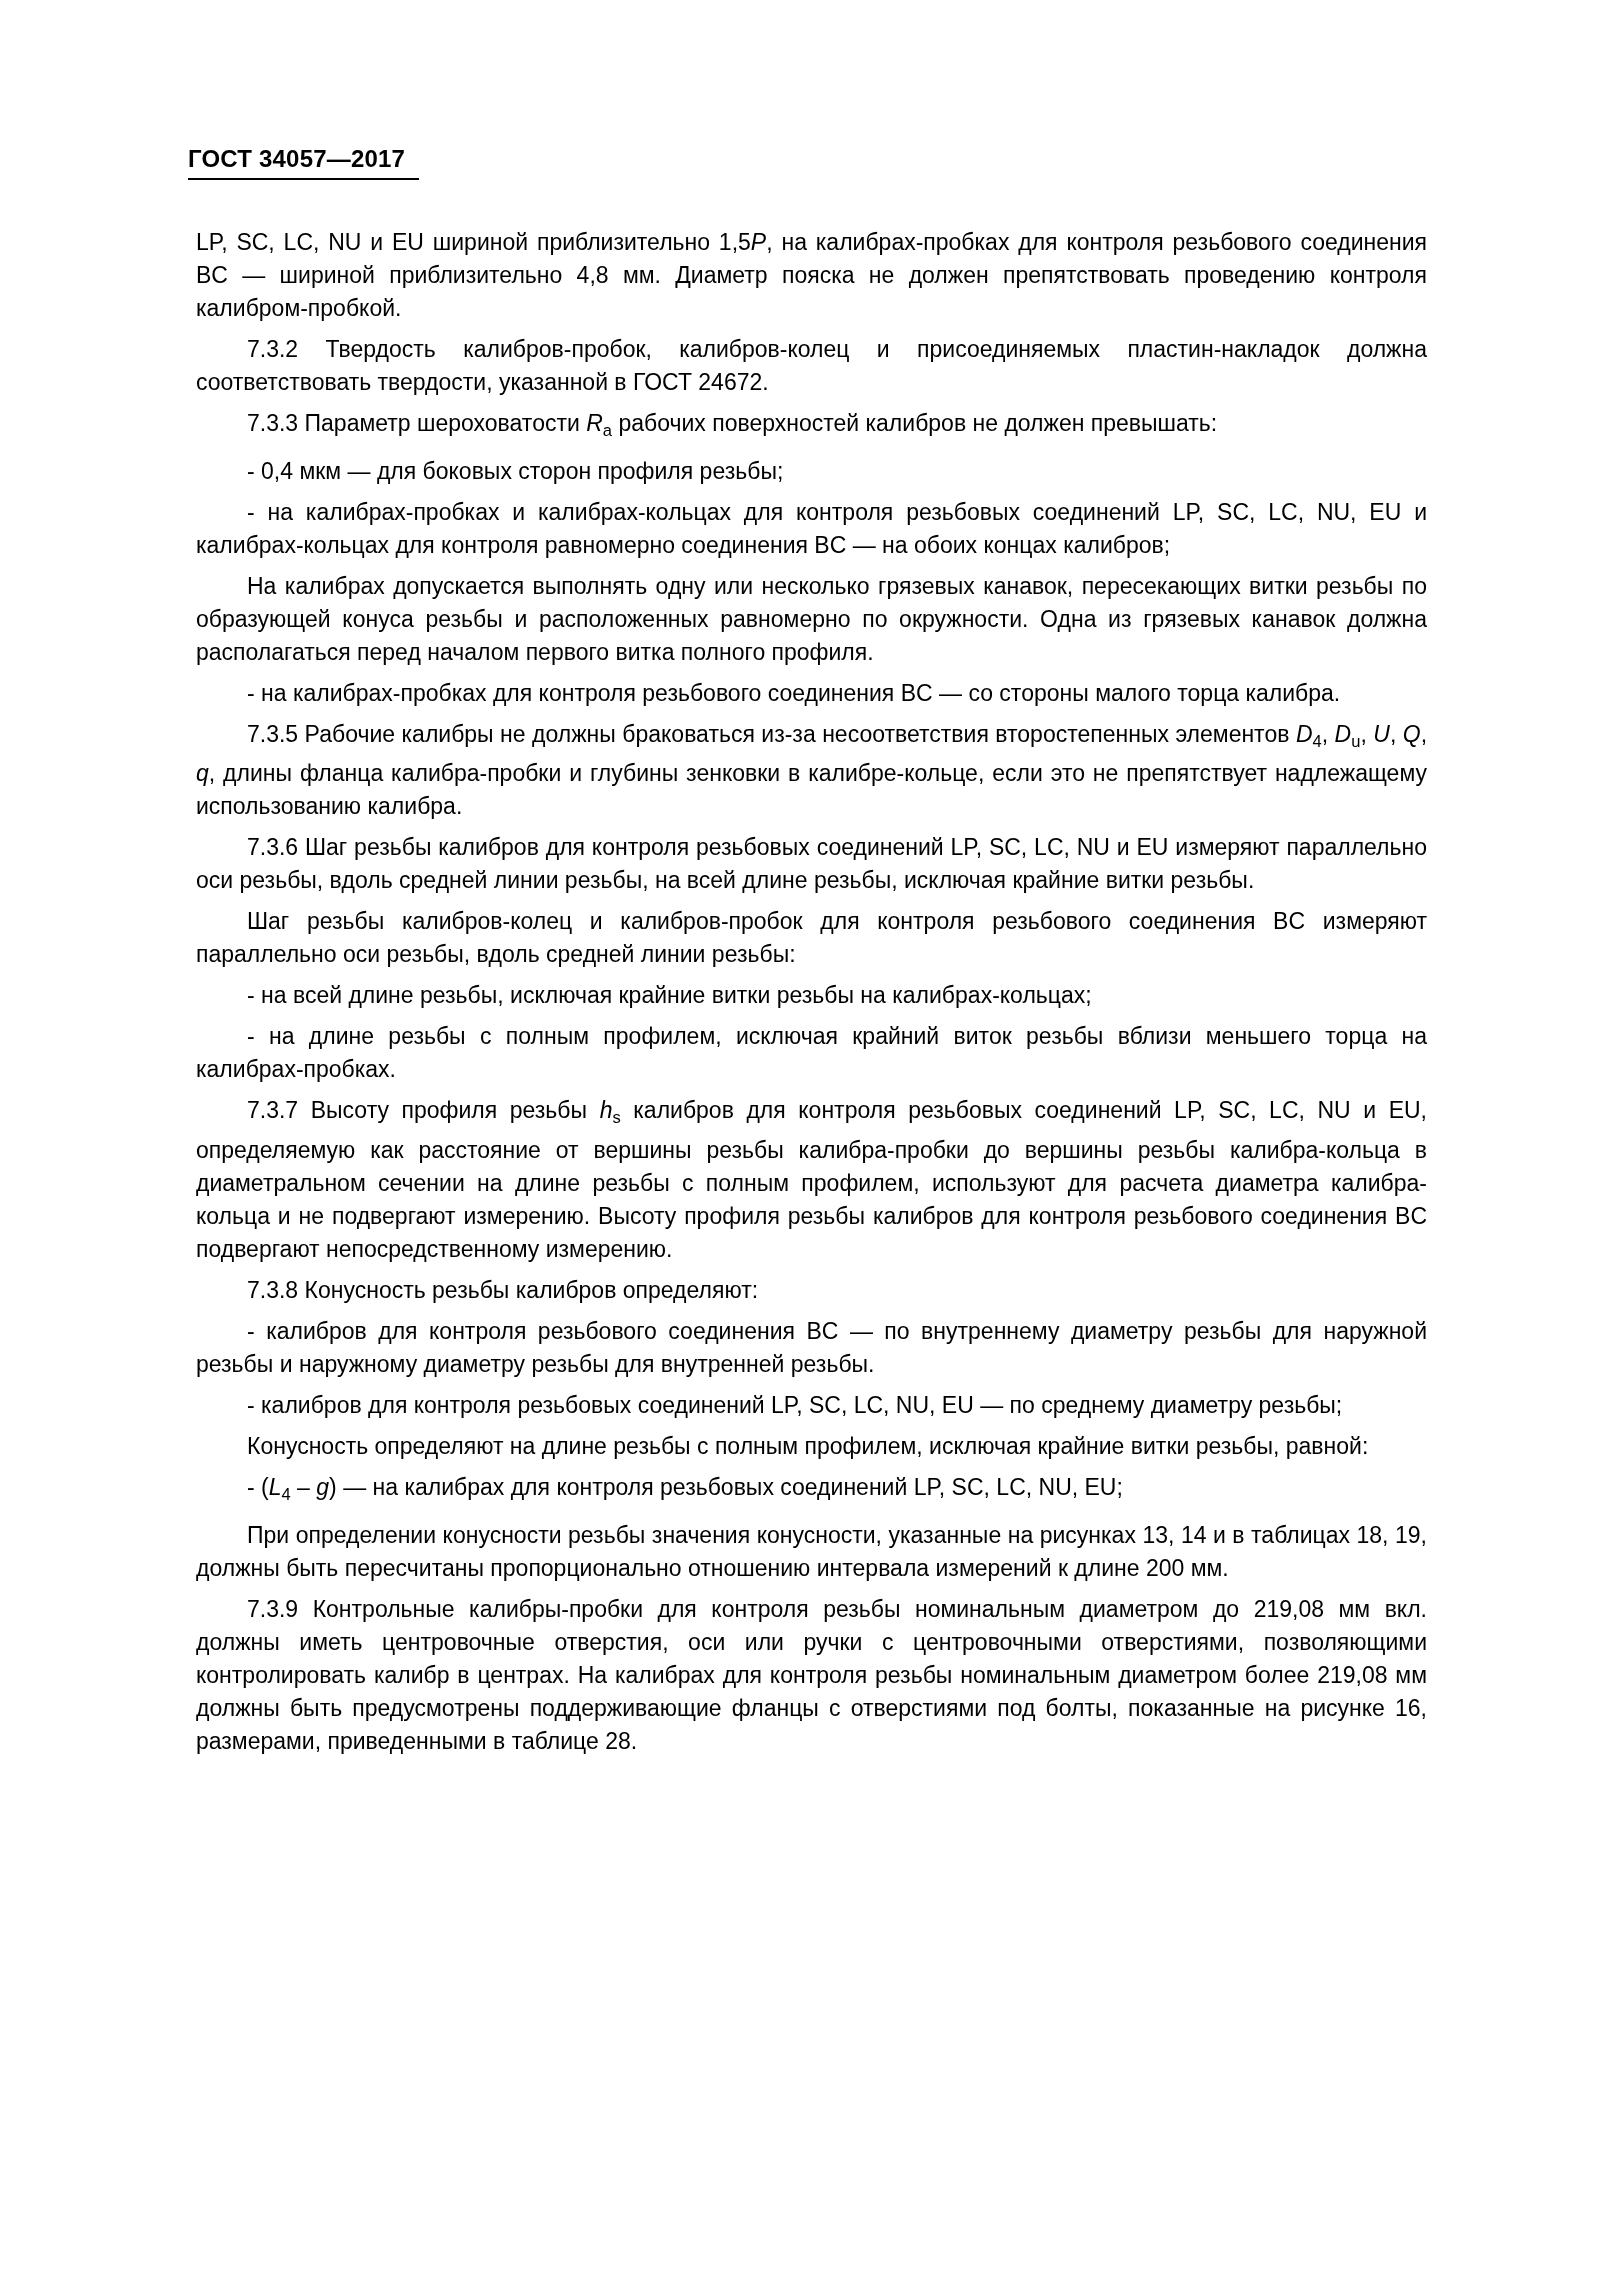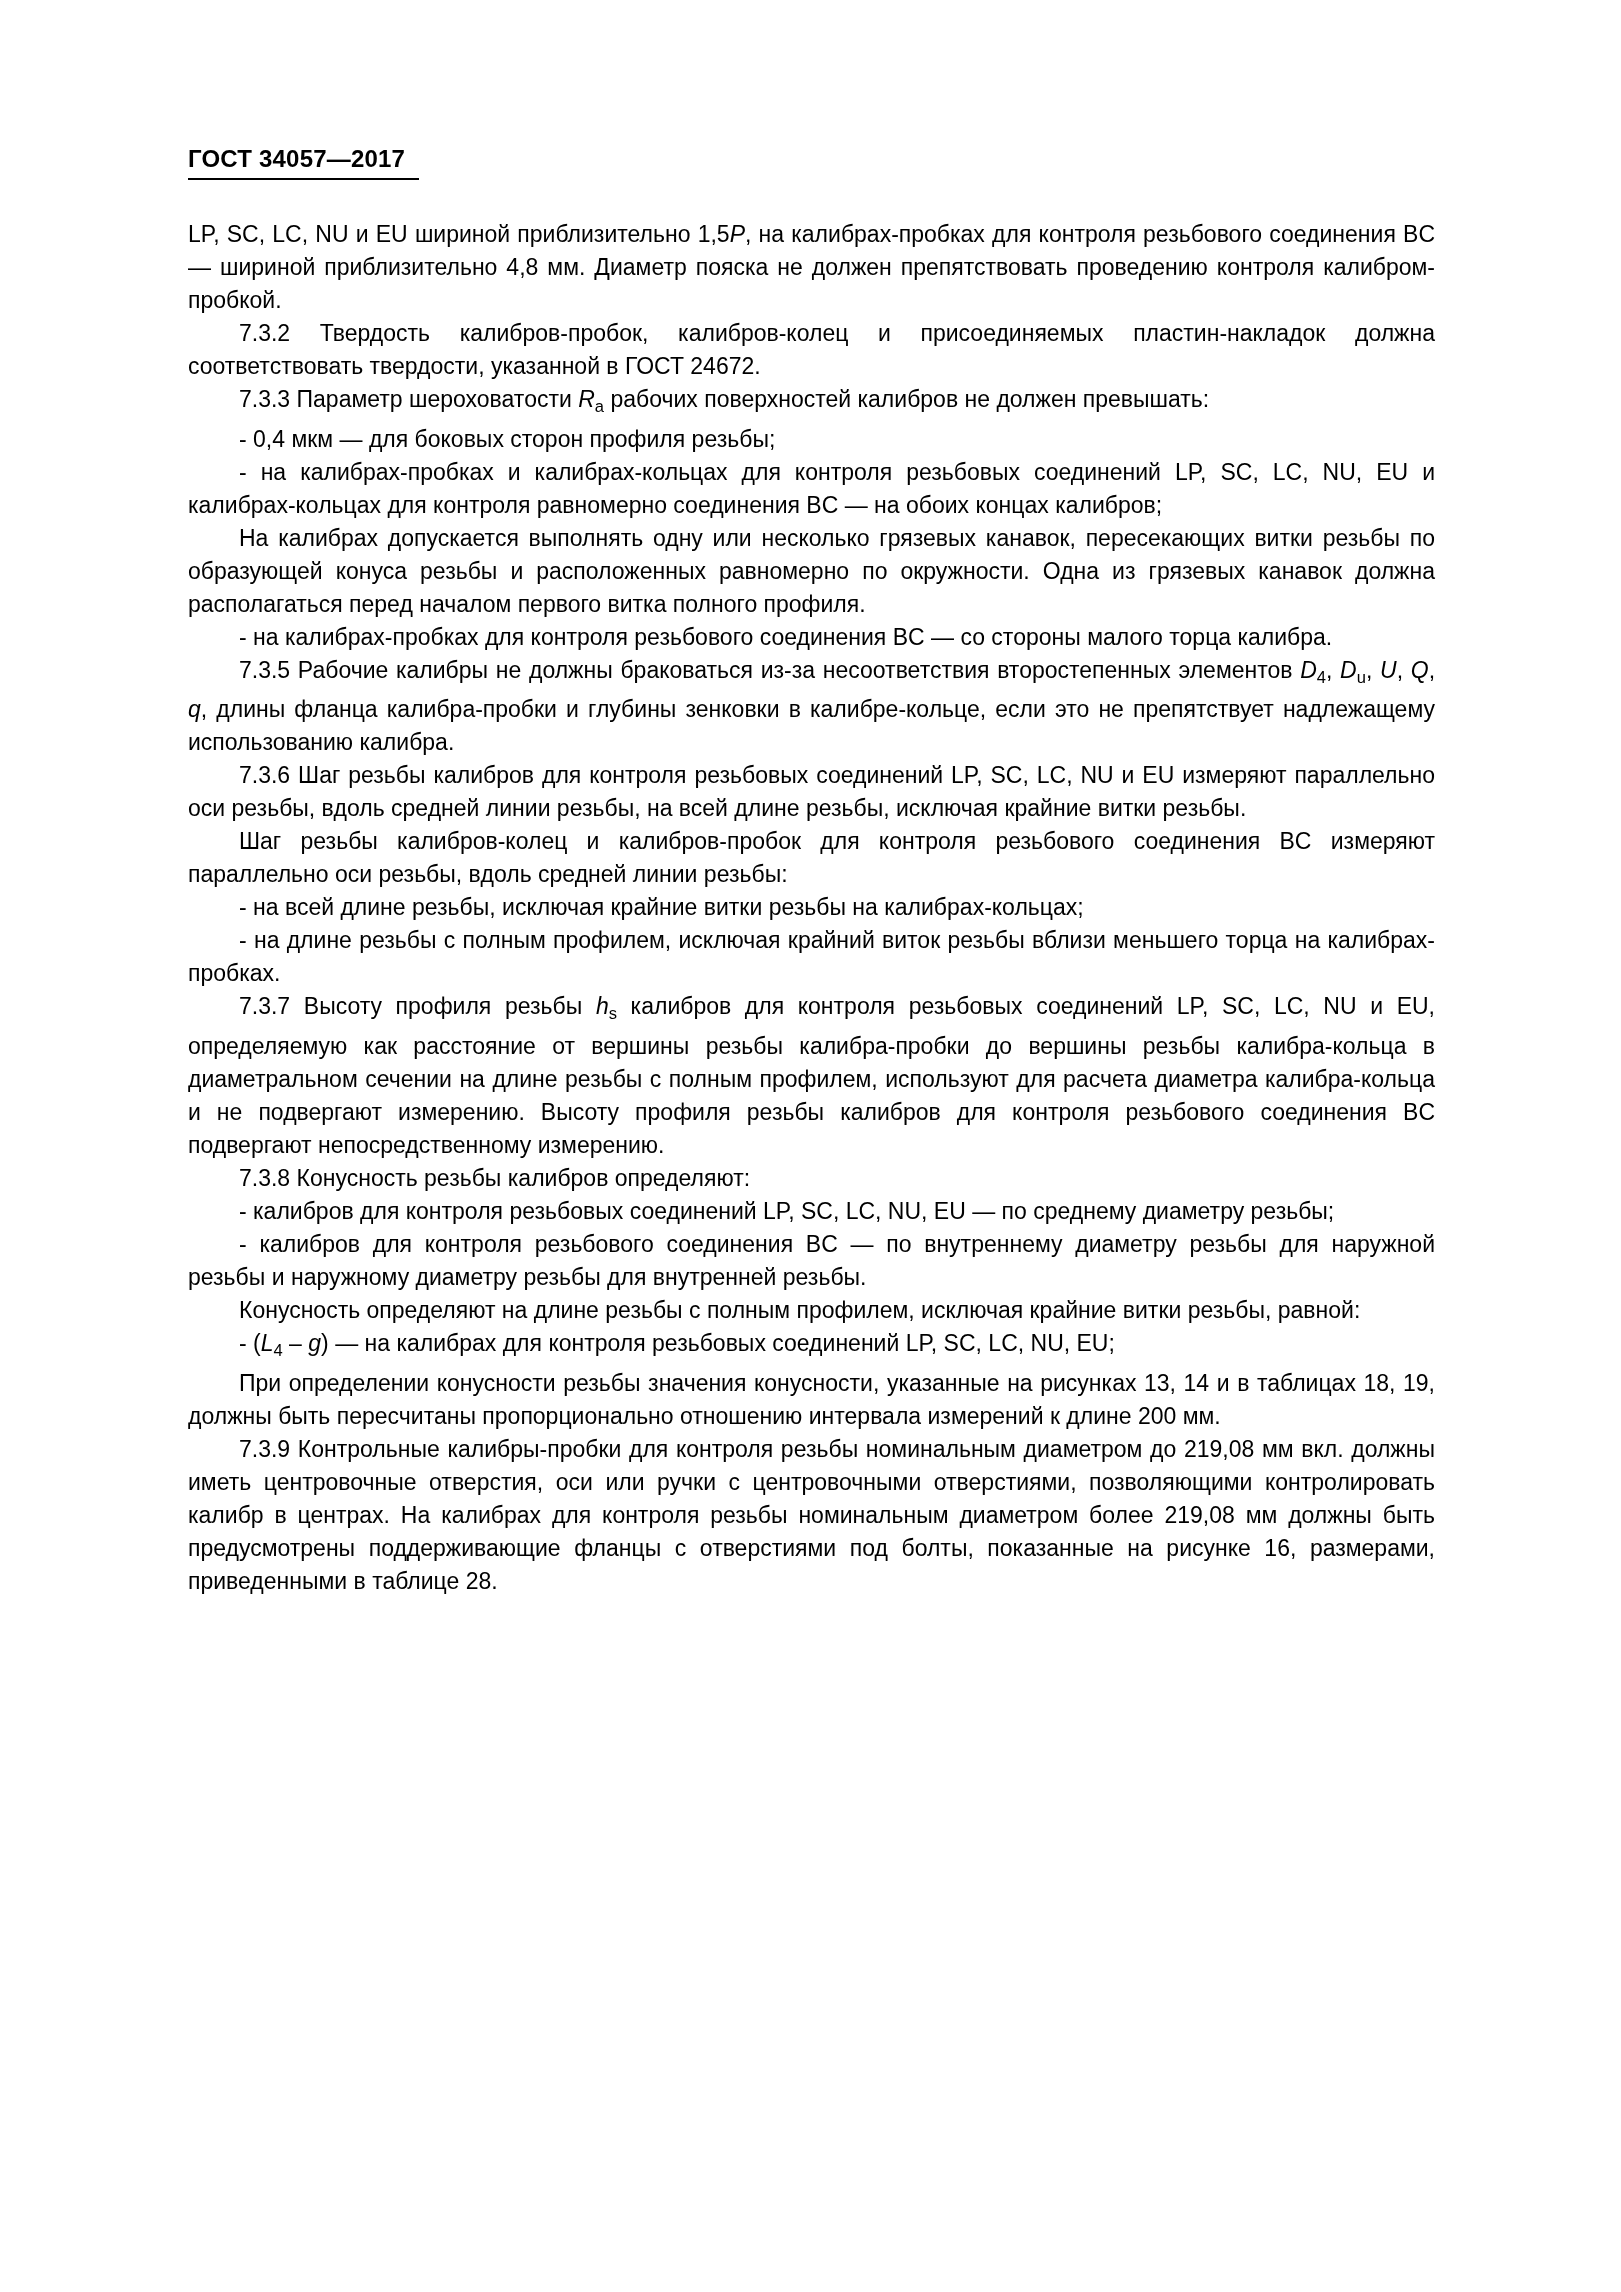--- a/index.html
+++ b/index.html
@@ -39,21 +39,21 @@
     position: absolute;
     left: 188px;
     top: 218px;
     width: 1247px;
     font-size: 23px;
     line-height: 33px;
     text-align: justify;
     text-justify: inter-word;
   }
   .body-text p {
-    margin: 0;
+    margin: 8px;
   }
   .indent {
     text-indent: 51px;
   }
   .noindent {
     text-indent: 0;
   }
   .page-number {
     position: absolute;
     left: 192px;
@@ -84,22 +84,22 @@
       <p class="indent" id="p-7-3-4-a">- на калибрах-пробках и калибрах-кольцах для контроля резьбовых соединений LP, SC, LC, NU, EU и калибрах-кольцах для контроля равномерно соединения BC — на обоих концах калибров;</p>
       <p class="indent" id="p-groove">На калибрах допускается выполнять одну или несколько грязевых канавок, пересекающих витки резьбы по образующей конуса резьбы и расположенных равномерно по окружности. Одна из грязевых канавок должна располагаться перед началом первого витка полного профиля.</p>
       <p class="indent" id="p-7-3-4-b">- на калибрах-пробках для контроля резьбового соединения BC — со стороны малого торца калибра.</p>
       <p class="indent" id="p-7-3-5">7.3.5 Рабочие калибры не должны браковаться из-за несоответствия второстепенных элементов <i>D</i><sub>4</sub>, <i>D</i><sub>u</sub>, <i>U</i>, <i>Q</i>, <i>q</i>, длины фланца калибра-пробки и глубины зенковки в калибре-кольце, если это не препятствует надлежащему использованию калибра.</p>
       <p class="indent" id="p-7-3-6">7.3.6 Шаг резьбы калибров для контроля резьбовых соединений LP, SC, LC, NU и EU измеряют параллельно оси резьбы, вдоль средней линии резьбы, на всей длине резьбы, исключая крайние витки резьбы.</p>
       <p class="indent" id="p-pitch">Шаг резьбы калибров-колец и калибров-пробок для контроля резьбового соединения BC измеряют параллельно оси резьбы, вдоль средней линии резьбы:</p>
       <p class="indent" id="p-pitch-a">- на всей длине резьбы, исключая крайние витки резьбы на калибрах-кольцах;</p>
       <p class="indent" id="p-pitch-b">- на длине резьбы с полным профилем, исключая крайний виток резьбы вблизи меньшего торца на калибрах-пробках.</p>
       <p class="indent" id="p-7-3-7">7.3.7 Высоту профиля резьбы <i>h</i><sub>s</sub> калибров для контроля резьбовых соединений LP, SC, LC, NU и EU, определяемую как расстояние от вершины резьбы калибра-пробки до вершины резьбы калибра-кольца в диаметральном сечении на длине резьбы с полным профилем, используют для расчета диаметра калибра-кольца и не подвергают измерению. Высоту профиля резьбы калибров для контроля резьбового соединения BC подвергают непосредственному измерению.</p>
       <p class="indent" id="p-7-3-8">7.3.8 Конусность резьбы калибров определяют:</p>
+      <p class="indent" id="p-7-3-8-b">- калибров для контроля резьбового соединения BC — по внутреннему диаметру резьбы для наружной резьбы и наружному диаметру резьбы для внутренней резьбы.</p>
       <p class="indent" id="p-7-3-8-a">- калибров для контроля резьбовых соединений LP, SC, LC, NU, EU — по среднему диаметру резьбы;</p>
-      <p class="indent" id="p-7-3-8-b">- калибров для контроля резьбового соединения BC — по внутреннему диаметру резьбы для наружной резьбы и наружному диаметру резьбы для внутренней резьбы.</p>
       <p class="indent" id="p-taper">Конусность определяют на длине резьбы с полным профилем, исключая крайние витки резьбы, равной:</p>
       <p class="indent" id="p-taper-a">- (<i>L</i><sub>4</sub> – <i>g</i>) — на калибрах для контроля резьбовых соединений LP, SC, LC, NU, EU;</p>
       <p class="indent" id="p-recalc">При определении конусности резьбы значения конусности, указанные на рисунках 13, 14 и в таблицах 18, 19, должны быть пересчитаны пропорционально отношению интервала измерений к длине 200 мм.</p>
       <p class="indent" id="p-7-3-9">7.3.9 Контрольные калибры-пробки для контроля резьбы номинальным диаметром до 219,08 мм вкл. должны иметь центровочные отверстия, оси или ручки с центровочными отверстиями, позволяющими контролировать калибр в центрах. На калибрах для контроля резьбы номинальным диаметром более 219,08 мм должны быть предусмотрены поддерживающие фланцы с отверстиями под болты, показанные на рисунке 16, размерами, приведенными в таблице 28.</p>
     </div>
 
   <div class="page-number">48</div>
 
 </div>
 

